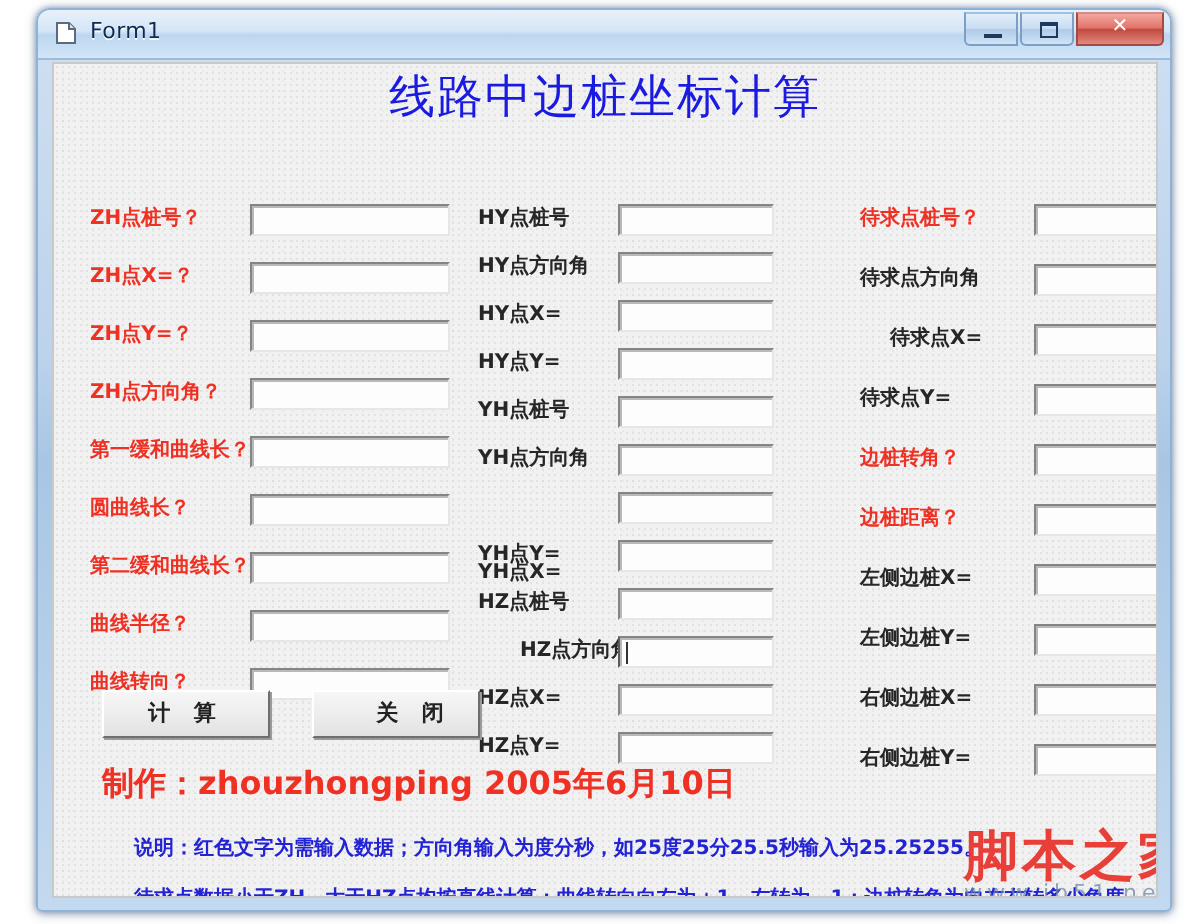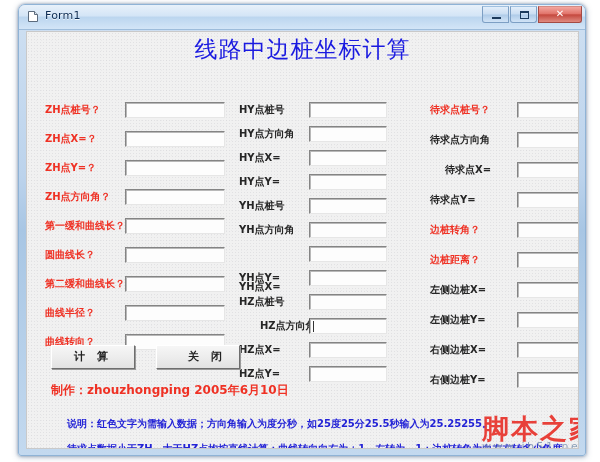--- a/index.html
+++ b/index.html
@@ -171,21 +171,21 @@
     font-family: "DejaVu Sans", "Liberation Sans", sans-serif;
     letter-spacing: 4px;
     text-align: center;
     line-height: 22px;
     cursor: default;
   }
 
   
   .credit {
     position: absolute;
-    font-size: 12px;
+    font-size: 16px;
     font-weight: bold;
     color: #ef3124;
     white-space: nowrap;
     font-family: "DejaVu Sans", "Liberation Sans", sans-serif;
   }
 
   
   .note {
     position: absolute;
     font-size: 10px;

